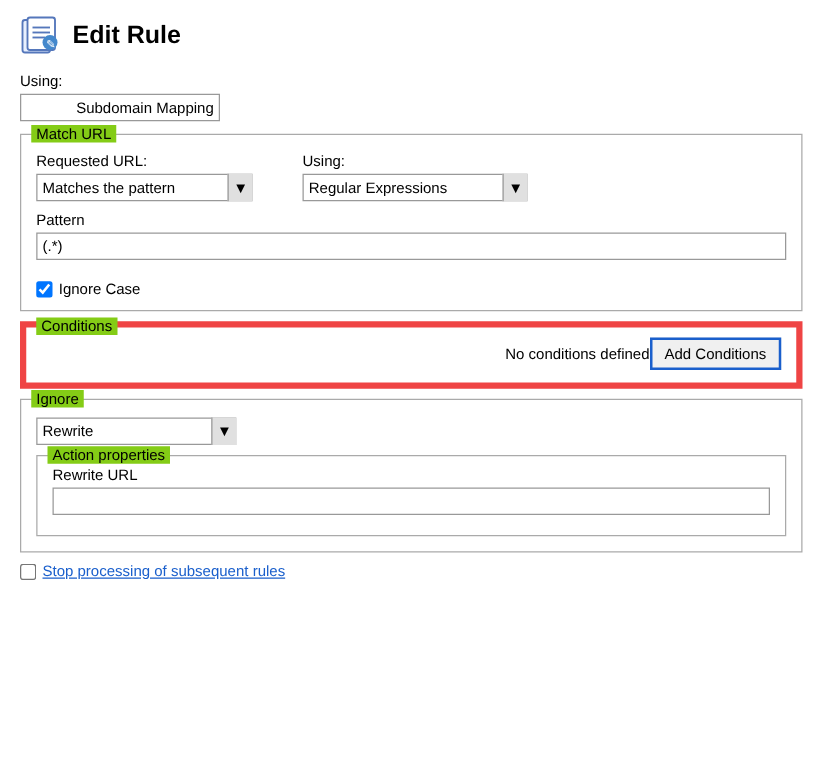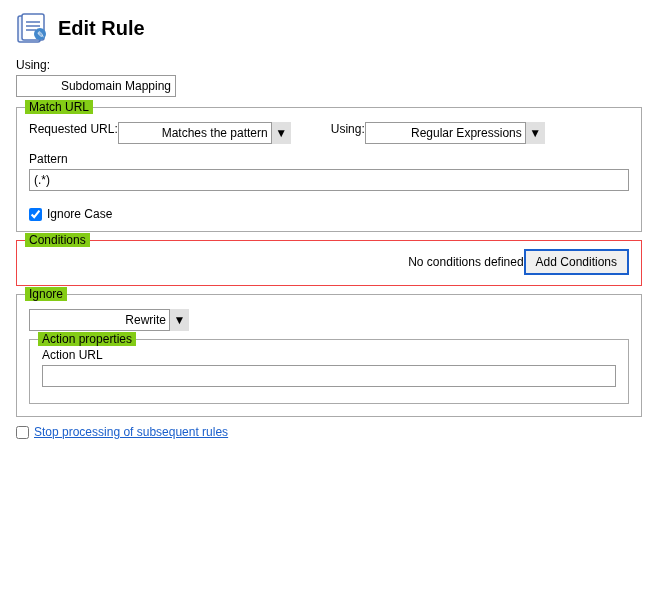--- a/index.html
+++ b/index.html
@@ -63,37 +63,36 @@
       background: #84cc16;
     }
     .two-col {
       display: flex;
       gap: 40px;
       margin-bottom: 8px;
       margin-top: 6px;
     }
     .form-group {
       display: flex;
-      flex-direction: row;
+      flex-direction: column;
     }
     .select-wrapper {
       position: relative;
       display: inline-block;
     }
     .form-select {
       height: 22px;
       border: 1px solid #999;
       padding: 2px 22px 2px 4px;
       font-size: 12px;
       background: #fff;
       appearance: none;
       -webkit-appearance: none;
       cursor: pointer;
       min-width: 160px;
-      text-align: right;
     }
     .select-arrow {
       position: absolute;
       right: 0;
       top: 0;
       width: 20px;
       height: 22px;
       background: #e0e0e0;
       border-left: 1px solid #999;
       display: flex;
@@ -121,21 +120,21 @@
       gap: 5px;
       margin-top: 16px;
     }
     .checkbox-row input[type="checkbox"] {
       width: 13px;
       height: 13px;
       cursor: pointer;
     }
     
     .conditions-fieldset {
-      border: 1px solid #ef4444;
+      border: 5px solid #ef4444;
       padding: 8px 12px 10px;
       margin-bottom: 8px;
       position: relative;
     }
     .conditions-row {
       display: flex;
       align-items: center;
       justify-content: flex-end;
       min-height: 24px;
     }
@@ -273,21 +272,21 @@
           <option>Custom Response</option>
           <option>Abort Request</option>
         </select>
         <div class="select-arrow">▼</div>
       </div>
     </div>
 
     <fieldset class="action-properties-fieldset">
       <legend class="fieldset-legend">Action properties</legend>
 
-      <label class="field-label">Action URL</label>
+      <label class="field-label">Rewrite URL</label>
       <input type="text" class="rewrite-url-input" value="" style="">
 
     </fieldset>
   </fieldset>
 
   <div class="stop-row">
     <input type="checkbox" id="stopProcessing" style="">
     <label for="stopProcessing">
       <a class="stop-label">Stop processing of subsequent rules</a>
     </label>

